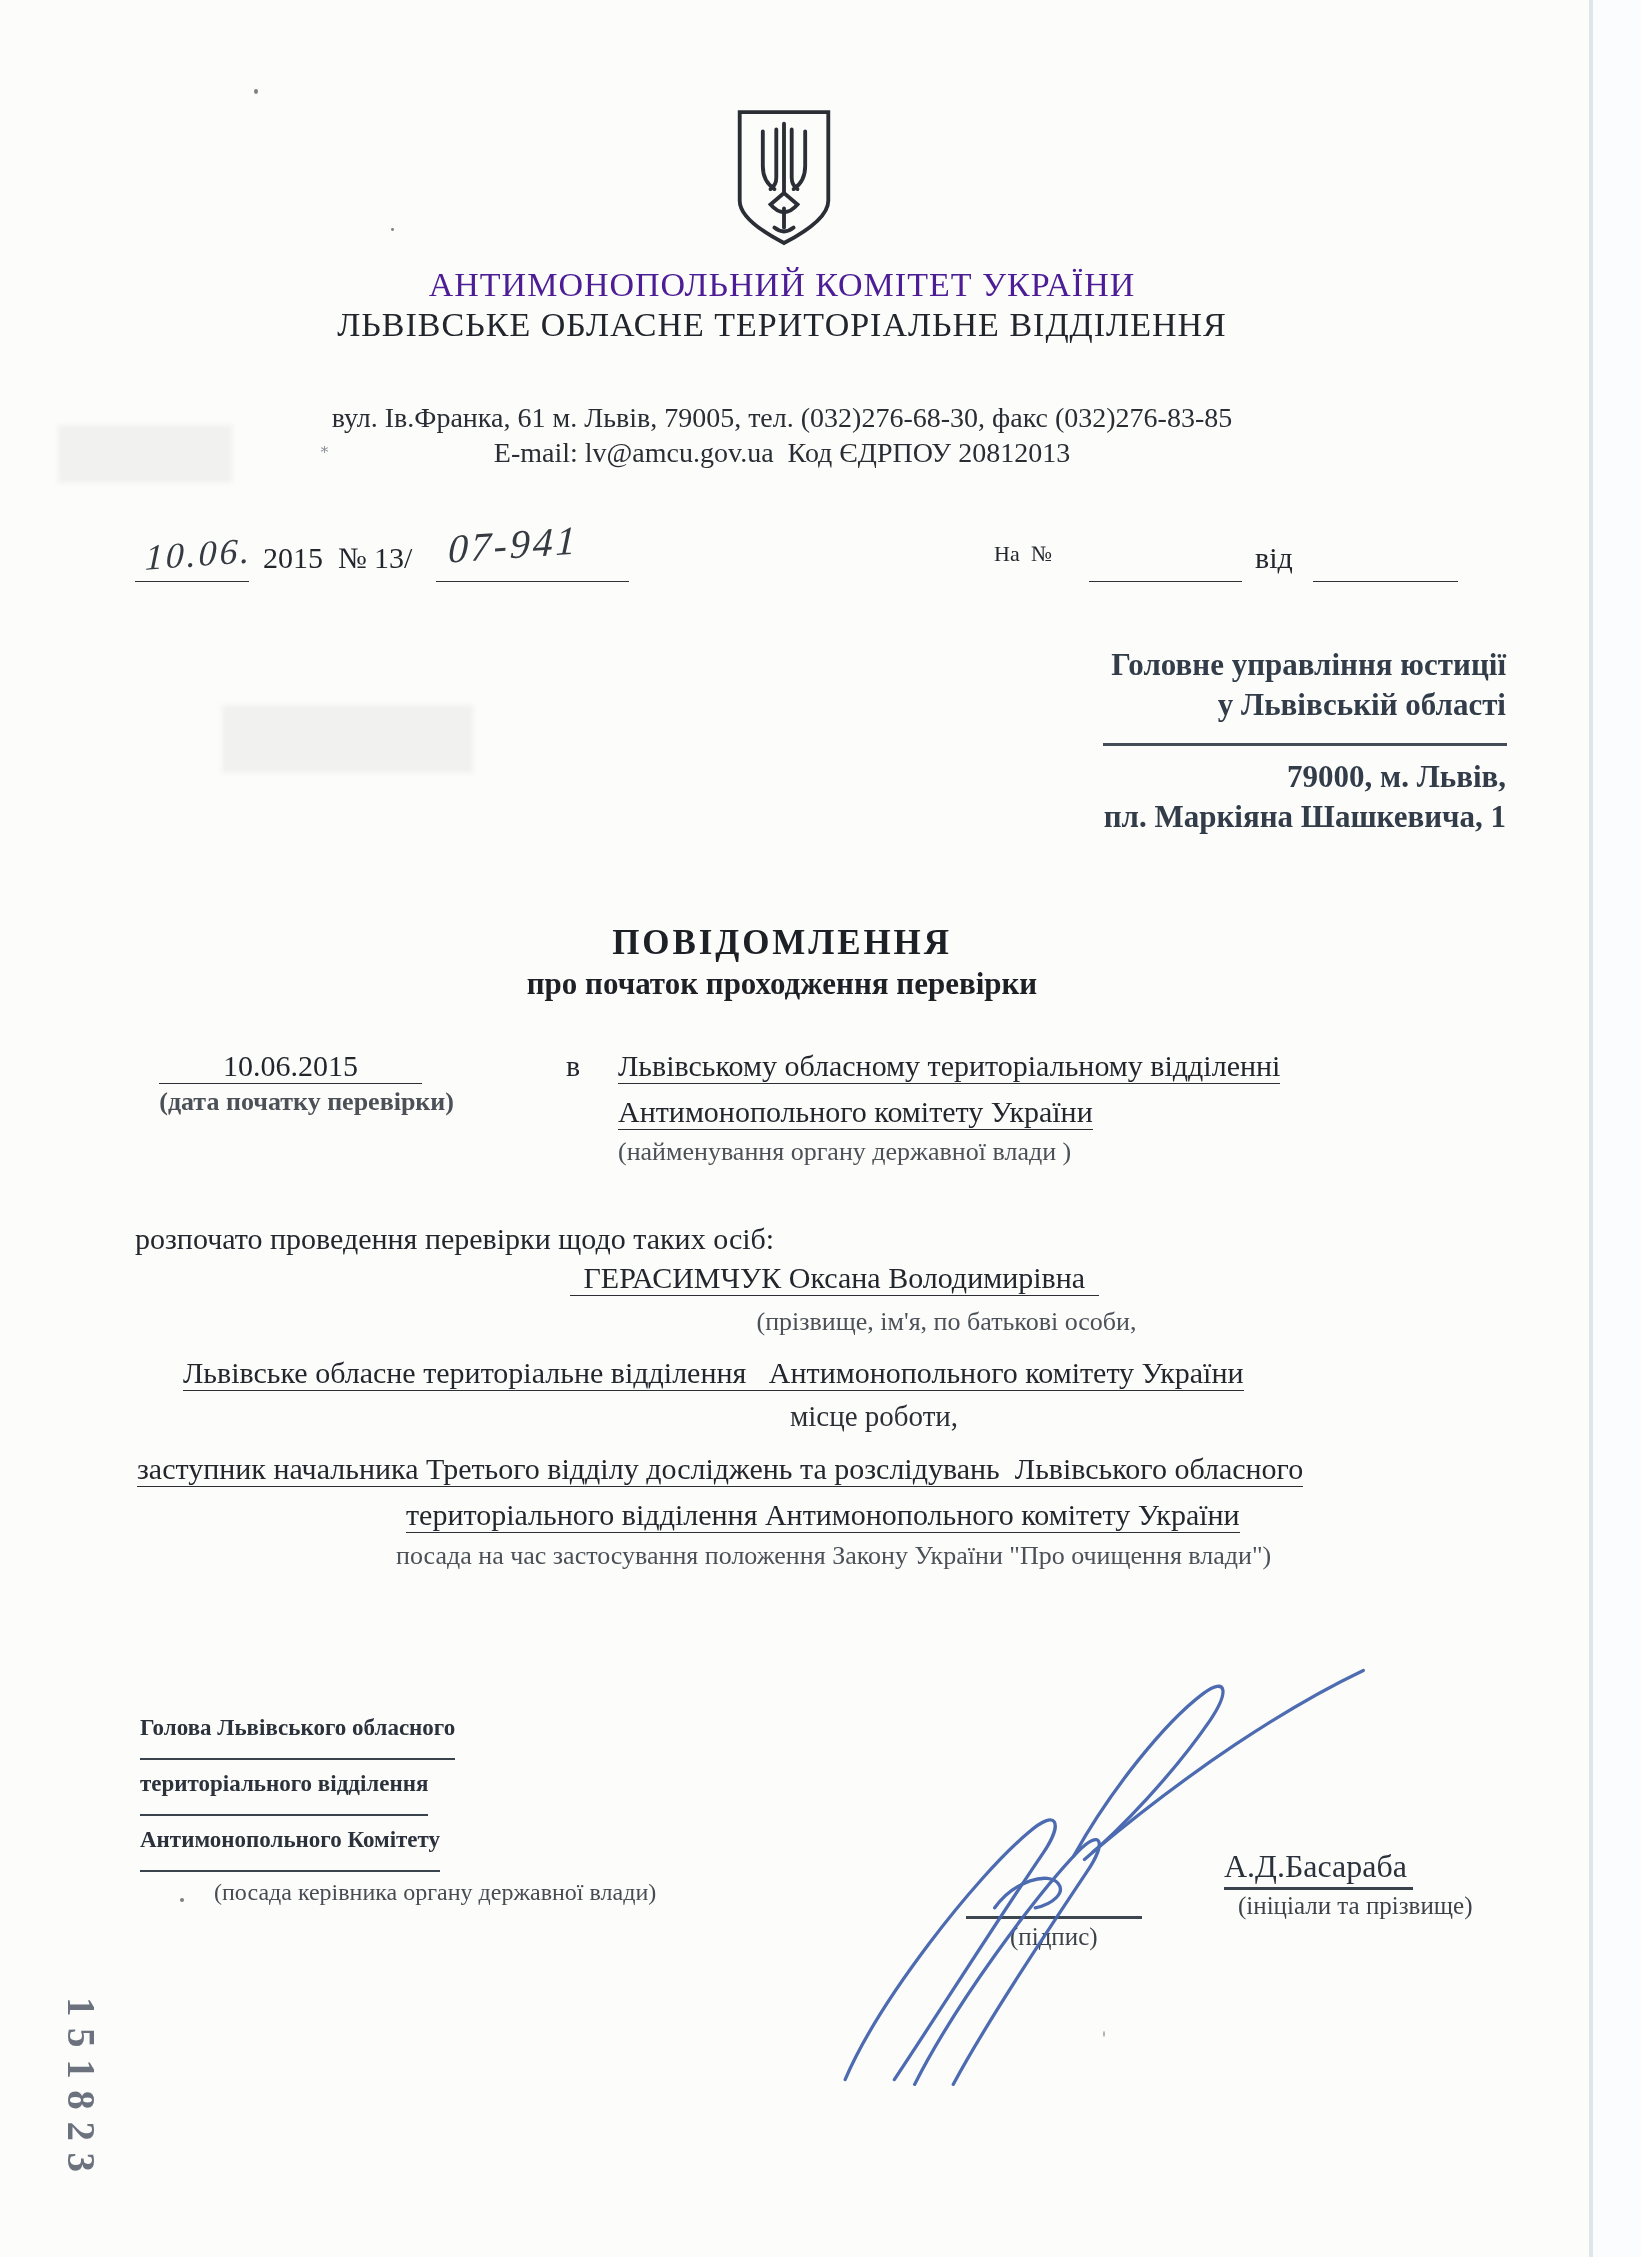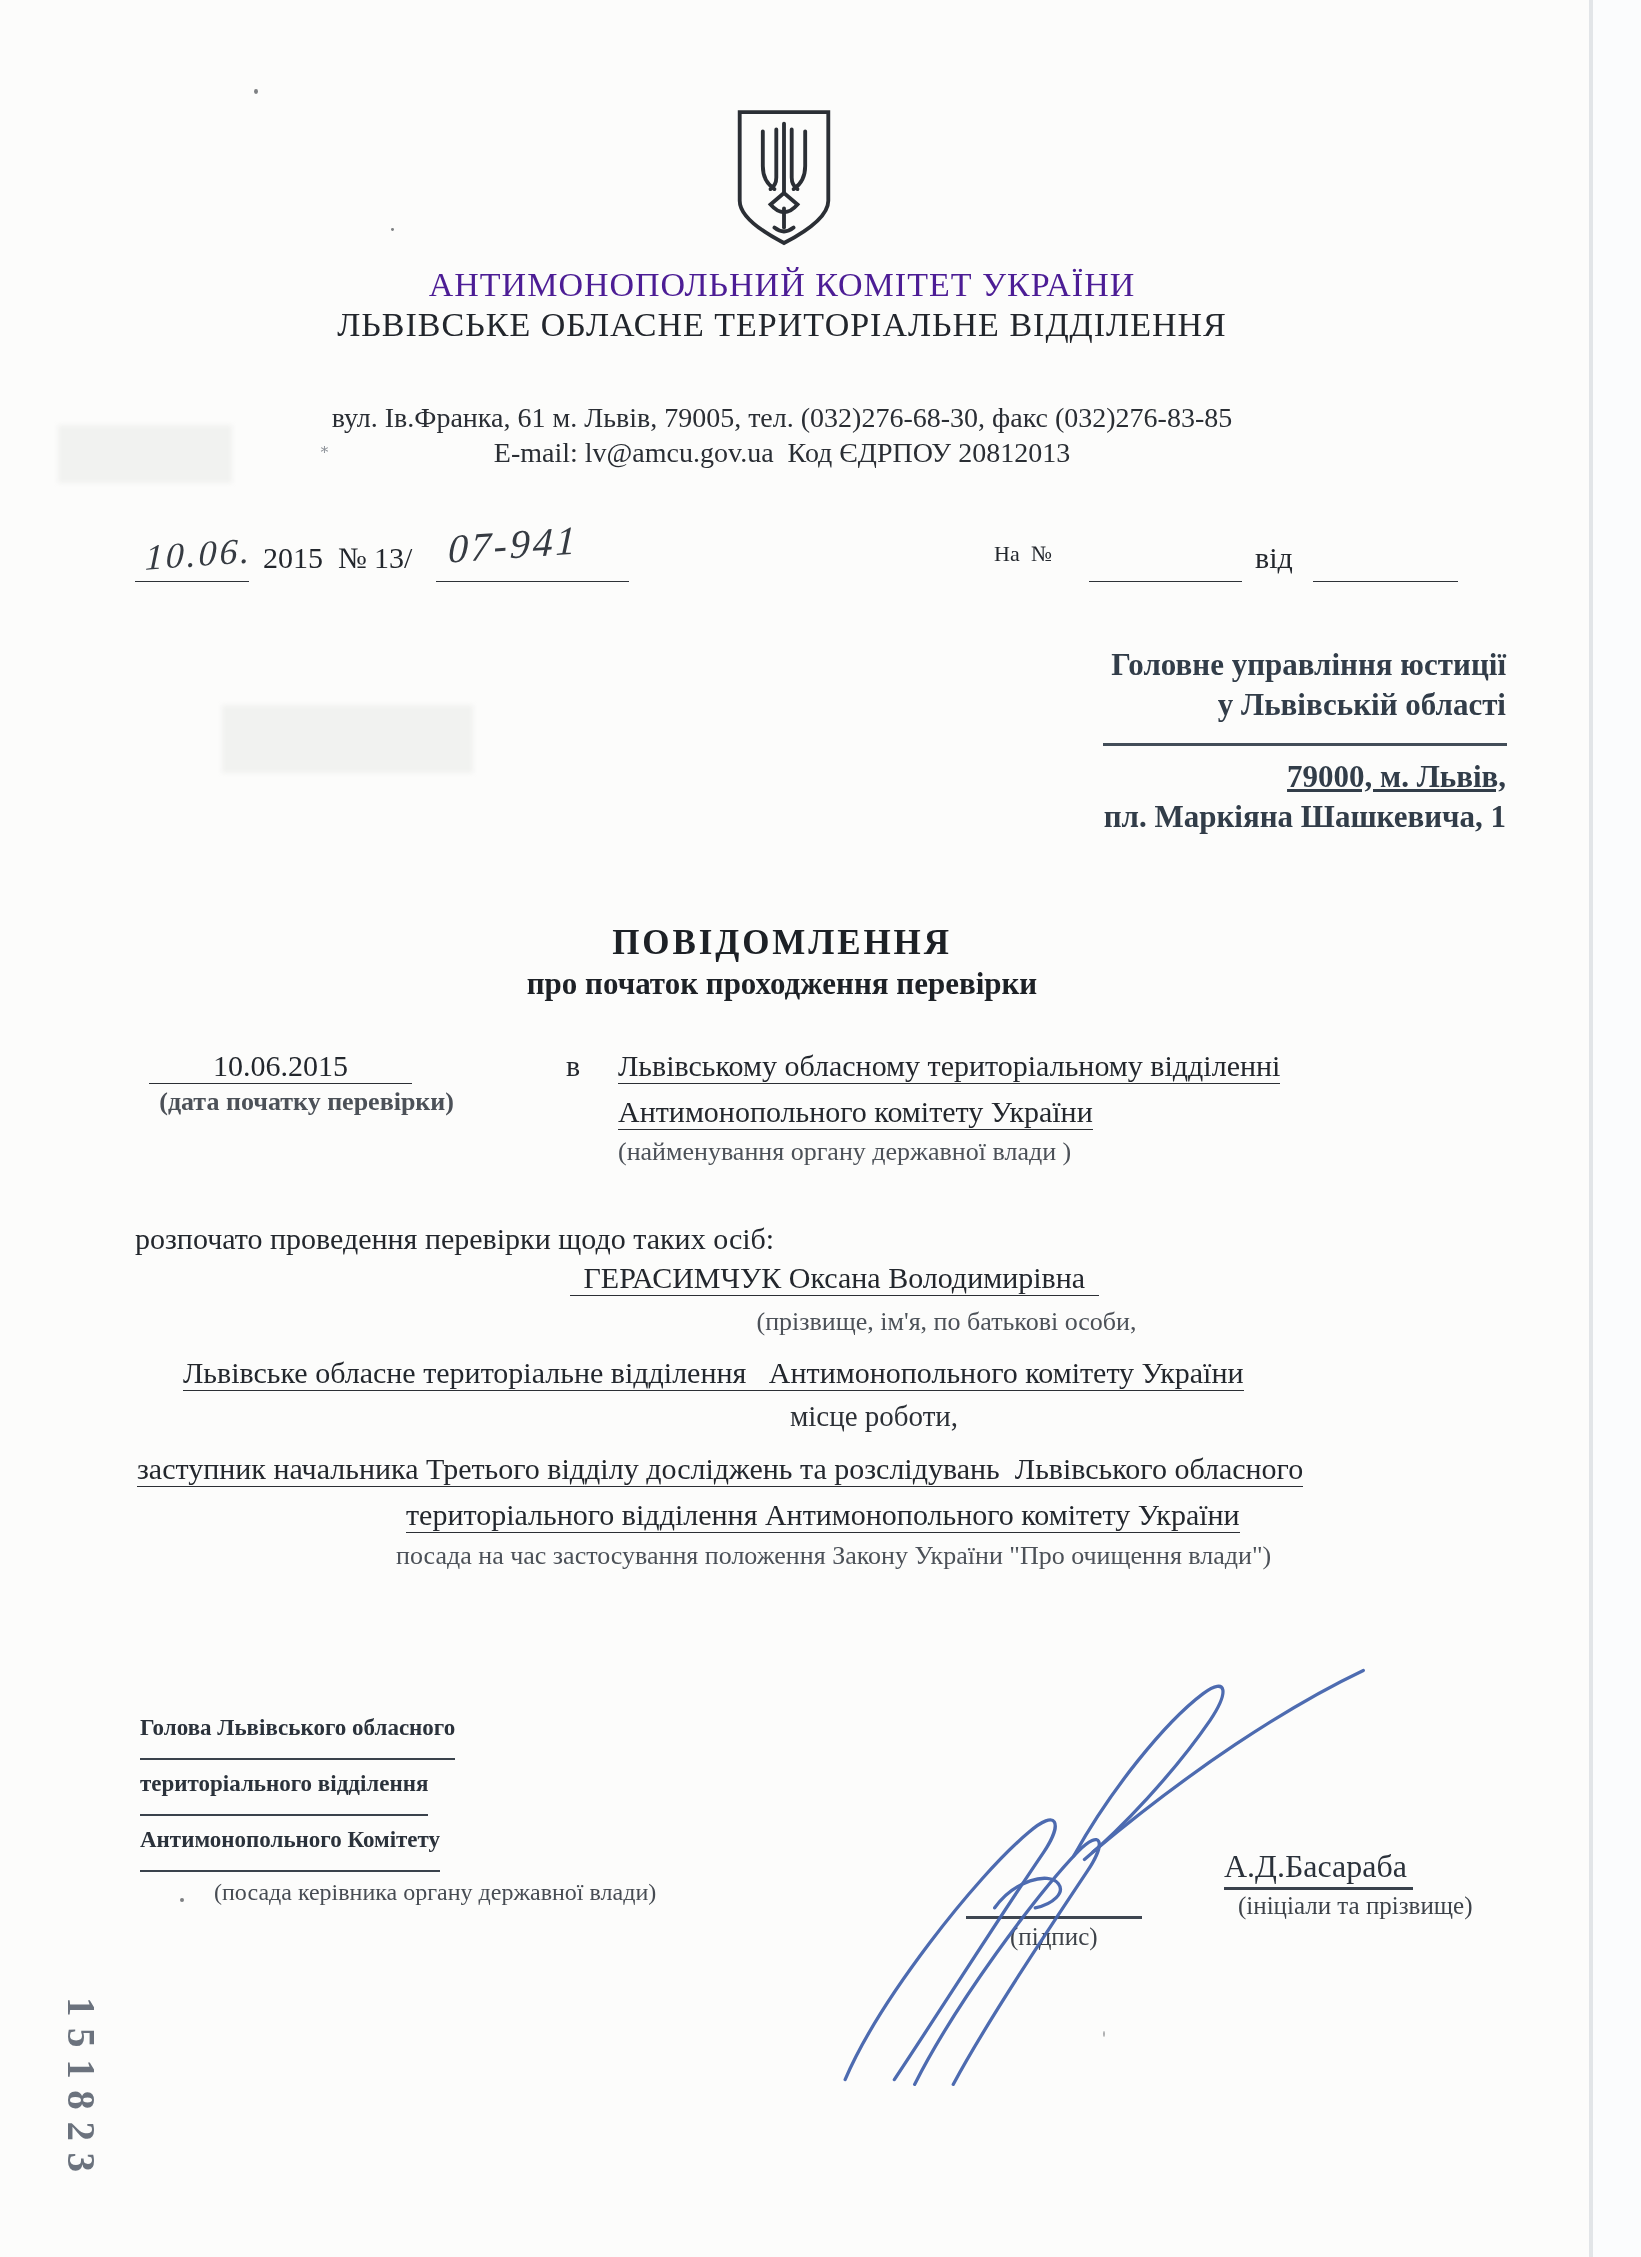--- a/index.html
+++ b/index.html
@@ -29,29 +29,29 @@
   .ul2{left:436px;top:579px;width:193px;}
   .na-no{left:994px;top:541px;font-size:22px;}
   .ul3{left:1089px;top:579px;width:153px;}
   .vid{left:1255px;top:541px;font-size:30px;}
   .ul4{left:1313px;top:579px;width:145px;}
   
   .rcpt{left:869px;width:637px;text-align:right;font-weight:bold;color:#323d49;}
   .r1{top:647px;font-size:31px;}
   .r2{top:687px;font-size:31px;padding-right:39px;}
   .rrule{left:1103px;top:743px;width:404px;height:2.9px;background:#434d58;}
-  .r3{top:759px;font-size:31px;padding-right:21px;text-decoration:underline;}
+  .r3{top:759px;font-size:31px;padding-right:21px;}
   .r4{top:799px;font-size:31px;}
   
   .title{top:923px;font-size:35px;font-weight:bold;letter-spacing:2.9px;color:#1d2126;}
   .subtitle{top:966px;font-size:31px;font-weight:bold;color:#1d2126;}
   
   .b{font-size:30px;color:#23272d;}
   .us{border-bottom:1.9px solid #2b2f34;white-space:pre;}
-  .chk-date{left:149px;top:1049px;width:263px;text-align:center;}
+  .chk-date{left:159px;top:1049px;width:263px;text-align:center;}
   .prep{left:566px;top:1049px;}
   .orgn1{left:618px;top:1049px;}
   .cap{font-size:26px;color:#4c5158;}
   .dcap{left:135px;top:1087px;width:319px;text-align:right;font-weight:bold;}
   .orgn2{left:618px;top:1095px;}
   .ocap{left:618px;top:1137px;}
   .intro{left:135px;top:1222px;}
   .pname{left:570px;top:1261px;padding:0 13.5px;}
   .pcap{left:618px;top:1307px;width:657px;text-align:center;}
   .work{left:183px;top:1356px;}

